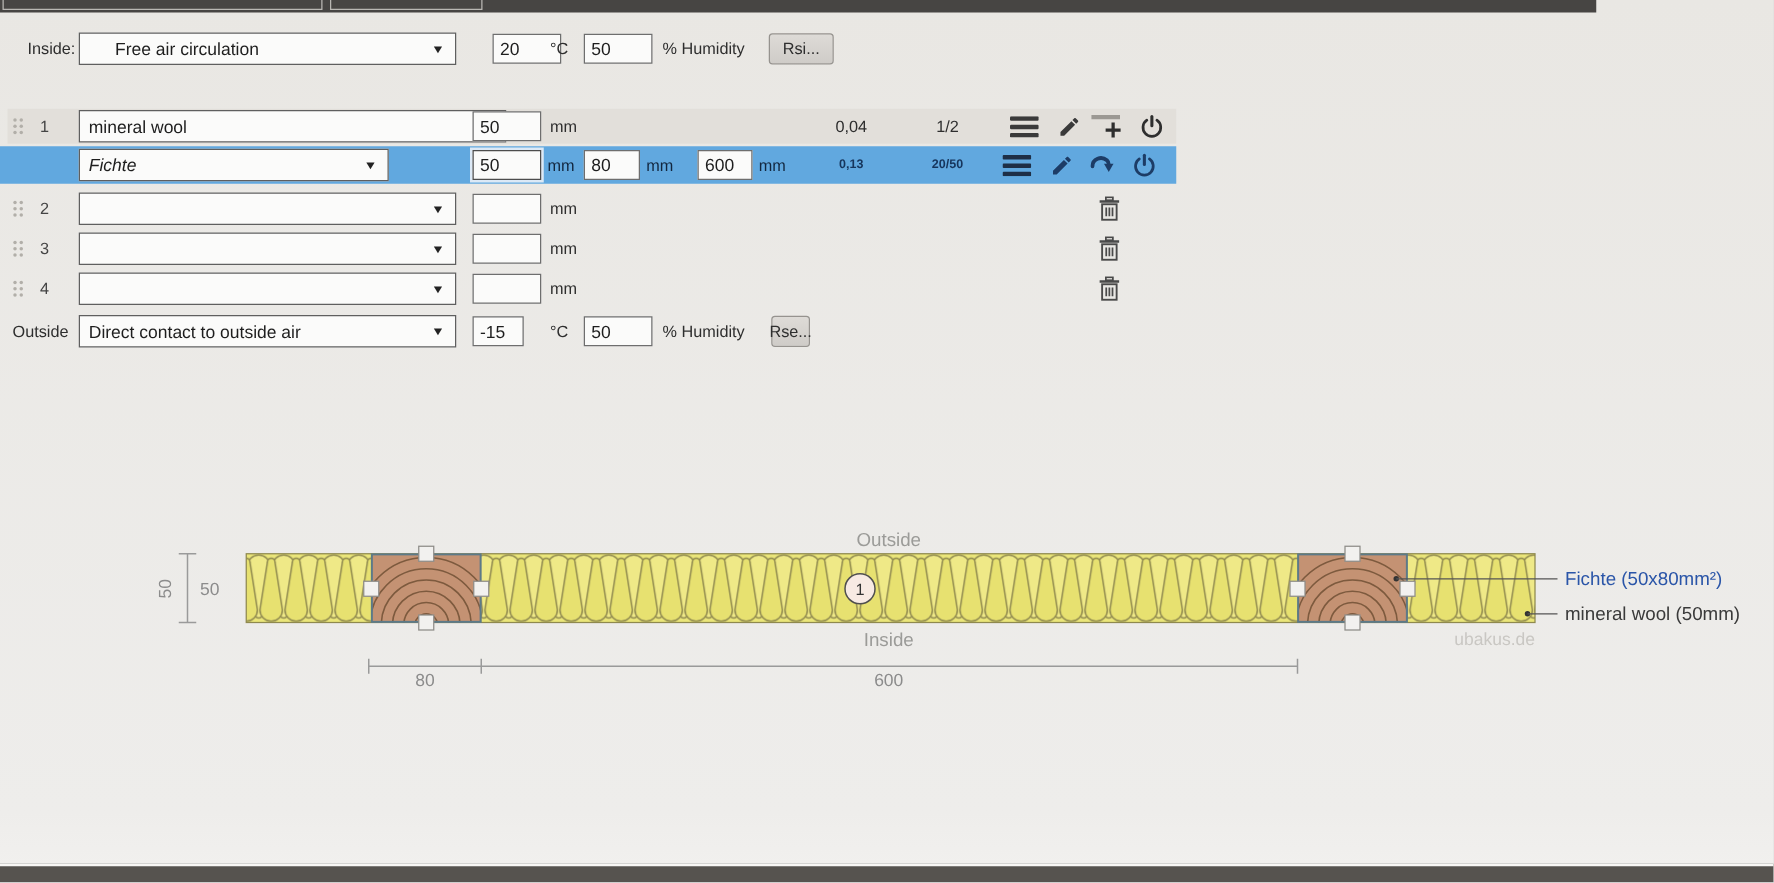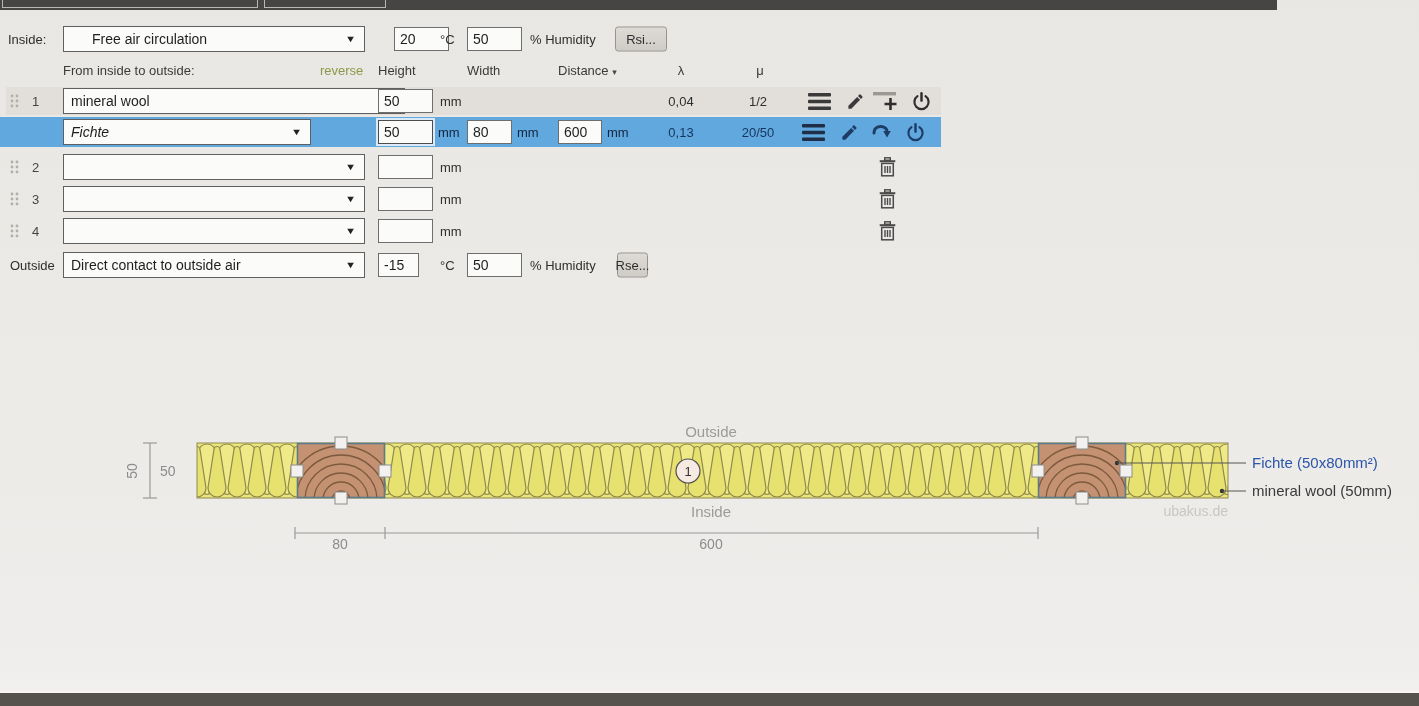--- a/index.html
+++ b/index.html
@@ -58,63 +58,51 @@
     font-size:13px; color:#2e2e2e;
     display:flex; align-items:center; justify-content:center;
   }
   .unit { font-size:13px; color:#2e2e2e; white-space:nowrap; }
   .val  { font-size:13px; color:#2e2e2e; width:60px; text-align:center; }
   .idx  { font-size:13px; color:#444; }
 
   .row-1   { background:#e2dfda; }
   .row-sel { background:#61a8df; }
   .row-sel .unit, .row-sel .val { color:#12263e; }
-  .row-sel .val { font-size:13px; color:#16355c; }
+  .row-sel .val { font-size:10px; color:#16355c;font-weight:bold; }
 
   .icon { display:block; }
   .iconbox { width:26px; height:24px; display:flex; align-items:center; justify-content:center; }
 
   svg text { font-family:"Liberation Sans", sans-serif; }
 </style>
 </head>
 <body>
 
 <div id="app">
 
   <div class="topbar">
     <div class="tab-ghost t1"></div>
     <div class="tab-ghost t2"></div>
   </div>
   <div class="bottombar"></div>
 
   <div class="frow" style="top:25px;height:27px;">
-    <span class="lbl" style="left:8px;">Inside:</span>
+    <span class="lbl" style="left:22px;">Inside:</span>
     <div class="sel" style="left:63px;width:302px;padding-left:28px;">
       <span>Free air circulation</span>
       <span class="arr">▼</span>
     </div>
     <input class="inp" style="left: 394px; width: 55px;" value="20">
     <span class="unit" style="left:440px;">°C</span>
     <input class="inp" style="left: 467px; width: 55px;" value="50">
     <span class="unit" style="left:530px;">% Humidity</span>
     <button class="btn" style="left:615px;width:52px;">Rsi...</button>
   </div>
 
-  <div class="frow" style="top:61px;height:18px;">
-    <span class="hdr" style="left:63px;">From inside to outside:</span>
-    <span class="link" style="left:320px;">reverse</span>
-    <span class="hdr" style="left:378px;">Height</span>
-    <span class="hdr" style="left:467px;">Width</span>
-    <span class="hdr" style="left:558px;">
-      <span>Distance</span>
-      <span style="font-size:9px;color:#444;">▾</span>
-    </span>
-    <span class="hdr" style="left:651px;width:60px;text-align:center;">λ</span>
-    <span class="hdr" style="left:728px;width:64px;text-align:center;">μ</span>
-  </div>
 
   <div class="frow row-1" style="top:87px;height:28px;left:6px;width:935px;">
     <span class="iconbox" style="left:2px;width:12px;">
       <svg class="icon" width="9" height="14" viewBox="0 0 9 14">
           <g fill="#b2afa9">
             <circle cx="2" cy="2" r="1.4"></circle>
             <circle cx="7" cy="2" r="1.4"></circle>
             <circle cx="2" cy="7" r="1.4"></circle>
             <circle cx="7" cy="7" r="1.4"></circle>
             <circle cx="2" cy="12" r="1.4"></circle>

